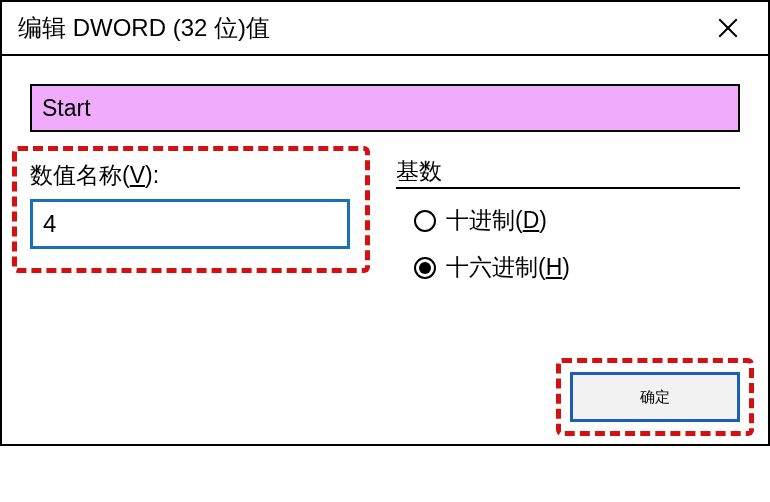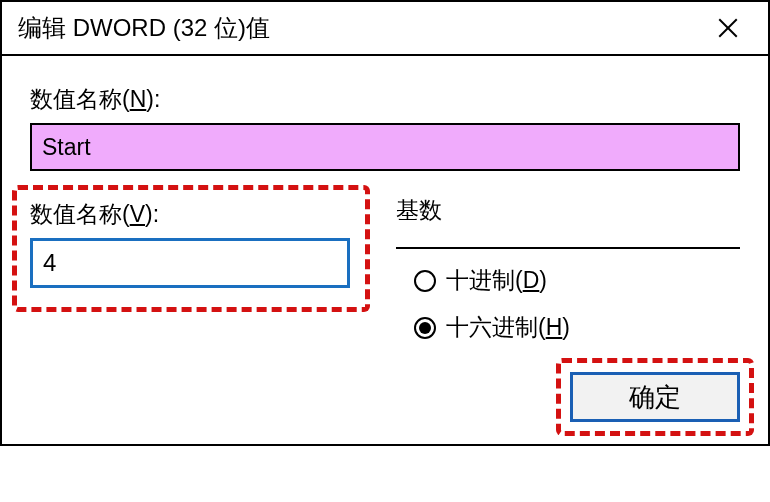--- a/index.html
+++ b/index.html
@@ -89,21 +89,21 @@
     margin-top: 0px;
   }
   .fieldset {
     position: relative;
     border: 0;
     padding: 0;
     margin: 0;
   }
   .fieldset .legend {
     font-size: 23px;
-    padding-bottom: 21px;
+    padding-bottom: 0;
     border-bottom: 2px solid #000;
     margin-bottom: 16px;
     width: 100%;
   }
   .radio-row {
     display: flex; align-items: center;
     gap: 10px;
     font-size: 23px;
     margin: 8px 0 16px 18px;
   }
@@ -122,21 +122,21 @@
   }
   .buttons {
     position: absolute;
     right: 28px; bottom: 22px;
     display: flex; gap: 28px;
   }
   .btn {
     width: 170px; height: 50px;
     border: 2px solid #000;
     background: #f2f2f2;
-    font-size: 26px;
+    font-size: 15px;
     display:flex; align-items:center; justify-content:center;
   }
   .btn.primary {
     border: 3px solid #1a5fb4;
     background: #f2f2f2;
   }
   .ok-wrap {
     position: relative;
     padding: 8px;
     margin: -8px;
@@ -154,23 +154,20 @@
     <div class="close-btn">
       <svg viewBox="0 0 16 16">
         <line x1="1" y1="1" x2="15" y2="15" stroke="#000" stroke-width="1.6"></line>
         <line x1="15" y1="1" x2="1" y2="15" stroke="#000" stroke-width="1.6"></line>
       </svg>
     </div>
   </div>
 
   <div class="body">
 
-    <div class="label">
-      <span>数值名称(</span><span class="underline">N</span><span>):</span>
-    </div>
     <input class="name-input" type="text" readonly="" value="Start" style="">
 
     <div class="midrow">
       <div class="data-section">
         <div class="highlight-box hl-data"></div>
         <div class="data-label">
           <span>数值名称(</span><span class="underline">V</span><span>):</span>
         </div>
         <input class="data-input" type="text" value="4" style="">
       </div>

